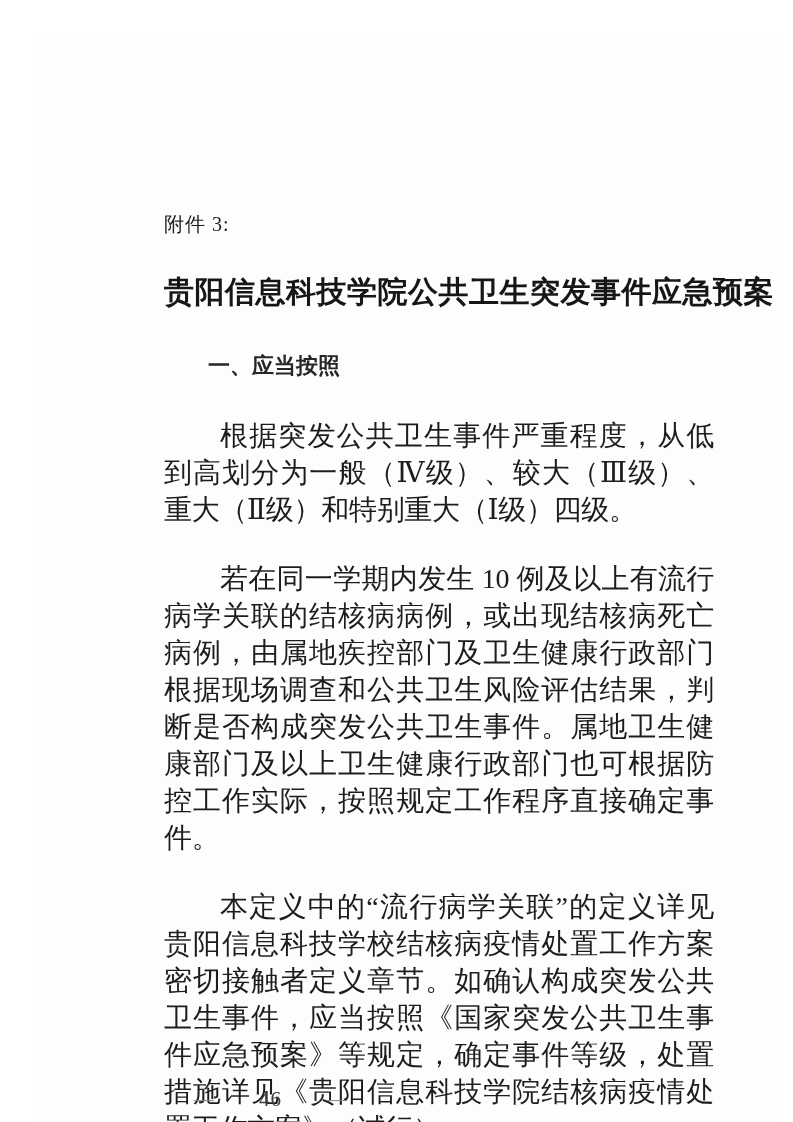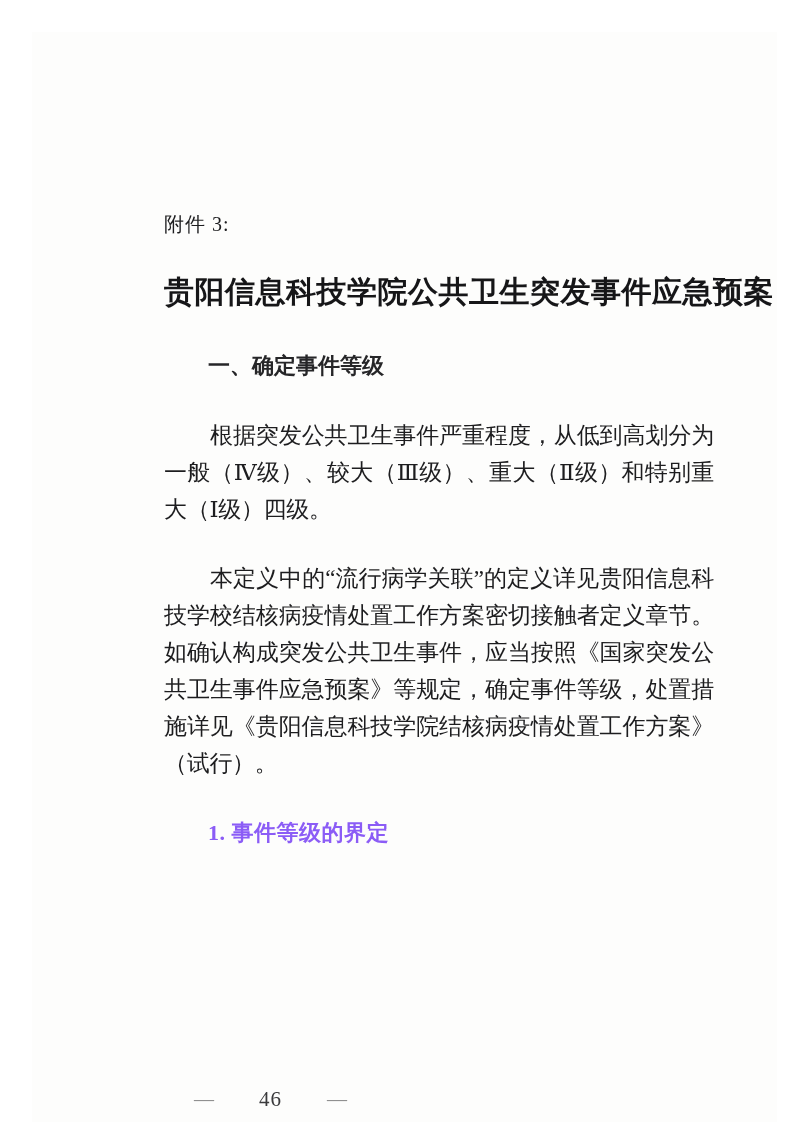--- a/index.html
+++ b/index.html
@@ -44,21 +44,21 @@
   .section-heading {
     font-family: "Liberation Sans", "DejaVu Sans", sans-serif;
     font-size: 22px;
     font-weight: bold;
     line-height: 38px;
     text-indent: 2em;
     color: #262628;
   }
 
   .body-text {
-    font-size: 23px;
+    font-size: 28px;
     line-height: 37px;
     text-indent: 2em;
     text-align: justify;
     text-justify: inter-ideograph;
     letter-spacing: -0.3px;
   }
 
   .subsection-heading {
     font-size: 22px;
     line-height: 37px;
@@ -99,24 +99,25 @@
 </head>
 <body>
 
 <div class="page">
   <div class="content">
 
     <div class="attachment-label">附件 3:</div>
 
     <div class="doc-title">贵阳信息科技学院公共卫生突发事件应急预案</div>
 
-    <div class="section-heading">一、确定事件等级</div>
+    <div class="section-heading">一、应当按照</div>
 
     <p class="body-text">根据突发公共卫生事件严重程度，从低到高划分为一般（Ⅳ级）、较大（Ⅲ级）、重大（Ⅱ级）和特别重大（Ⅰ级）四级。</p>
 
+    <p class="body-text">若在同一学期内发生 10 例及以上有流行病学关联的结核病病例，或出现结核病死亡病例，由属地疾控部门及卫生健康行政部门根据现场调查和公共卫生风险评估结果，判断是否构成突发公共卫生事件。属地卫生健康部门及以上卫生健康行政部门也可根据防控工作实际，按照规定工作程序直接确定事件。</p>
 
     <p class="body-text">本定义中的“流行病学关联”的定义详见贵阳信息科技学校结核病疫情处置工作方案密切接触者定义章节。如确认构成突发公共卫生事件，应当按照《国家突发公共卫生事件应急预案》等规定，确定事件等级，处置措施详见《贵阳信息科技学院结核病疫情处置工作方案》（试行）。</p>
 
 
     <div class="item-heading">1. 事件等级的界定</div>
 
 
 
   </div>
 

